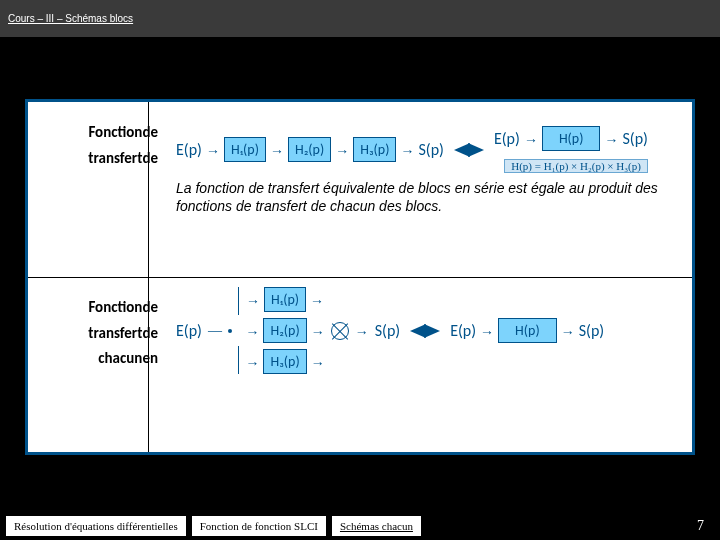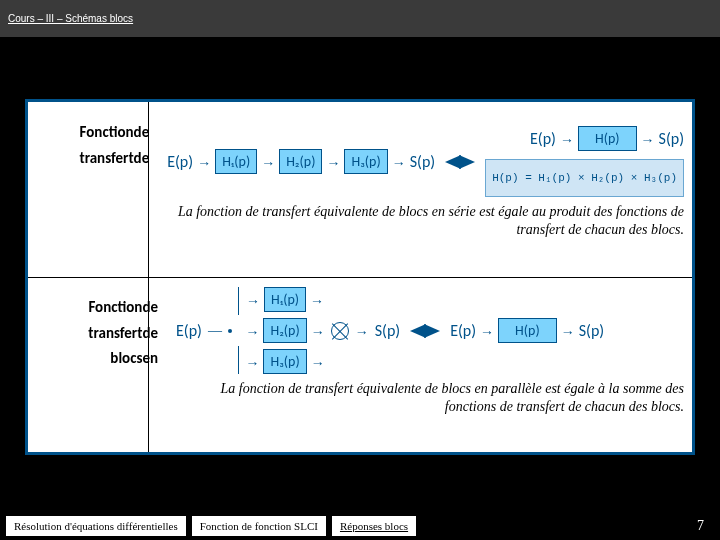--- a/index.html
+++ b/index.html
@@ -5,30 +5,30 @@
   html,body{margin:0;padding:0;width:720px;height:540px;background:#000;font-family:"Times New Roman",serif;overflow:hidden}
   .topbar{background:#3a3a3a;color:#fff;font-size:10px;padding:13px 8px;text-decoration:underline;font-family:Arial,sans-serif}
   .topbar span{text-decoration:underline}
   .content{background:#fff;margin:62px 25px 0 25px;height:350px;border:3px solid #00528a;position:relative}
   .row{display:flex;height:50%}
   .rowdiv{position:absolute;left:0;right:0;top:50%;border-top:1px solid #000}
   .coldiv{position:absolute;top:0;bottom:0;left:120px;border-left:1px solid #000}
   .labelcell{width:120px;padding:18px 10px 0 10px;font-weight:bold;font-size:15px;line-height:1.7;color:#000;font-family:Calibri,Arial,sans-serif}
   .labelcell .labline{display:flex;justify-content:flex-end}
   .diagcell{flex:1;position:relative;padding:6px 8px 0 8px}
-  .caption{font-style:italic;font-family:Liberation Serif, serif;font-size:14px;text-align:right;color:#000;line-height:1.3;margin-top:6px}
+  .caption{font-style:italic;font-family:Liberation Sans, sans-serif;font-size:14px;text-align:left;color:#000;line-height:1.3;margin-top:6px}
   .flow{display:flex;align-items:center;gap:4px;position:relative}
   .sig{color:#00528a;font-size:16px;font-family:Calibri,Arial,sans-serif}
   .blk{border:1.5px solid #00528a;background:#7dd3fc;color:#00528a;font-size:14px;padding:3px 6px;font-family:Calibri,Arial,sans-serif;white-space:nowrap}
   .arr{color:#00528a;font-size:14px;line-height:1}
   .darrow{width:30px;height:14px;position:relative;margin:0 6px}
   .darrow::before,.darrow::after{content:'';position:absolute;width:0;height:0;border-top:7px solid transparent;border-bottom:7px solid transparent}
   .darrow::before{left:0;border-right:16px solid #00528a}
   .darrow::after{right:0;border-left:16px solid #00528a}
-  .formula{background:#cfe5f5;border:1px solid #6aa7d2;color:#00528a;font-size:11px;padding:12px 6px;font-family:Liberation Mono, monospace;white-space:nowrap;margin-top:8px}
+  .formula{background:#cfe5f5;border:1px solid #6aa7d2;color:#00528a;font-size:11px;padding:0 6px;font-family:Liberation Serif, serif;white-space:nowrap;margin-top:8px}
   .rightstack{display:flex;flex-direction:column;align-items:flex-end}
   .parstack{display:flex;flex-direction:column;gap:6px;align-items:center}
   .parwrap{display:flex;align-items:center;gap:6px}
   .parbranch{display:flex;align-items:center;gap:4px}
   .summer{width:16px;height:16px;border:1.5px solid #00528a;border-radius:50%;position:relative;background:#fff}
   .summer::before{content:'';position:absolute;left:-3px;right:-3px;top:50%;border-top:1px solid #00528a;transform:rotate(45deg)}
   .summer::after{content:'';position:absolute;left:-3px;right:-3px;top:50%;border-top:1px solid #00528a;transform:rotate(-45deg)}
   .node{width:4px;height:4px;background:#00528a;border-radius:50%}
   .vline{width:1.5px;background:#00528a}
   .botbar{position:absolute;bottom:0;left:0;right:0;background:#000;display:flex;align-items:center;padding:4px 6px;gap:6px}
@@ -90,21 +90,21 @@
     <div class="labelcell">
       <div class="labline">
           <span>Fonction</span>
           <span>de</span>
         </div>
       <div class="labline">
           <span>transfert</span>
           <span>de</span>
         </div>
       <div class="labline">
-          <span>blocs</span>
+          <span>chacun</span>
           <span>en</span>
         </div>
     </div>
     <div class="diagcell">
       <div class="flow" style="margin-top:4px">
         <div class="parwrap">
           <span class="sig">E(p)</span>
           <span class="arr">—</span>
           <span class="node"></span>
           <div class="parconn">
@@ -136,23 +136,22 @@
         <div class="rightstack">
           <div class="flow">
             <span class="sig">E(p)</span>
             <span class="arr">→</span>
             <span class="blk" style="padding:3px 16px">H(p)</span>
             <span class="arr">→</span>
             <span class="sig">S(p)</span>
           </div>
         </div>
       </div>
-      <div class="caption">La fonction de transfert équivalente de blocs en parallèle est égale à la somme des fonctions de transfert de chacun des blocs.</div>
     </div>
   </div>
 </div>
 
 <div class="botbar">
   <span class="btn">Résolution d'équations différentielles</span>
   <span class="btn">Fonction de fonction SLCI</span>
-  <span class="btn active">Réponses blocs</span>
+  <span class="btn active">Schémas chacun</span>
   <span class="pgnum">7</span>
 </div>
 
 </body></html>

